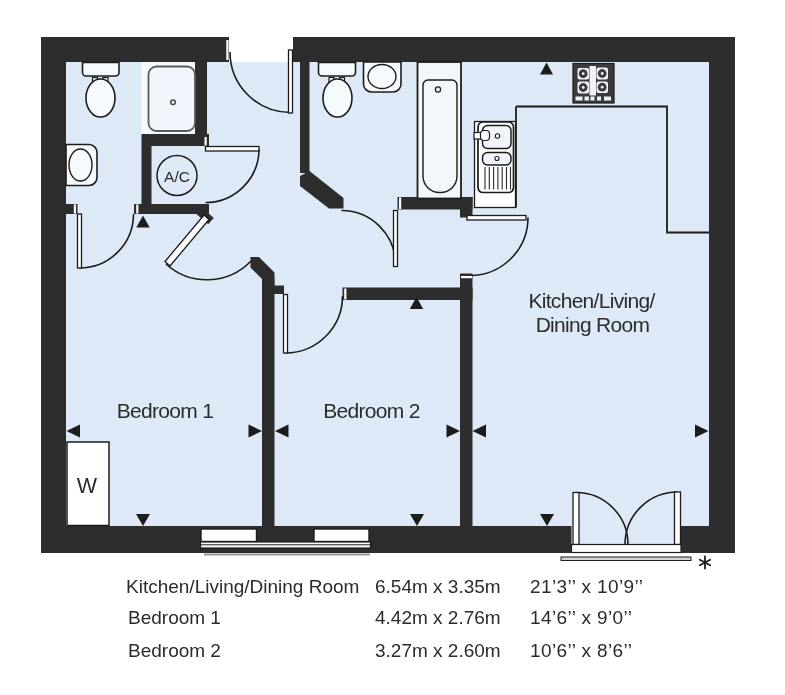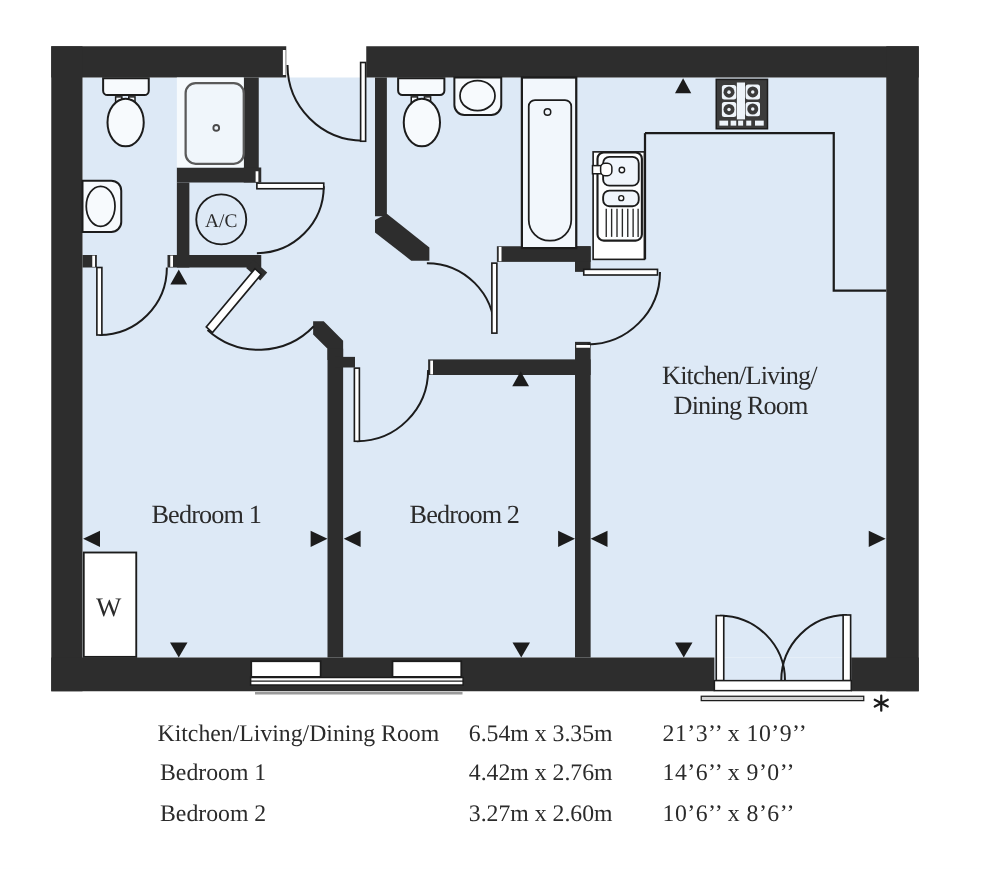--- a/index.html
+++ b/index.html
@@ -1,16 +1,16 @@
 <!DOCTYPE html>
 <html><head>
 <meta charset="utf-8">
 <style>
   html,body{margin:0;padding:0;background:#ffffff;}
-  .wrap{width:785px;height:695px;position:relative;font-family:Liberation Serif, serif;}
+  .wrap{width:785px;height:695px;position:relative;font-family:Liberation Sans, sans-serif;}
   svg{display:block;}
   text{fill:#2b2b2b;}
 </style>
 </head>
 <body>
 <div class="wrap">
 <svg width="785" height="695" viewBox="0 0 785 695">
 
 <rect x="0" y="0" width="785" height="695" fill="#ffffff"></rect>
 

